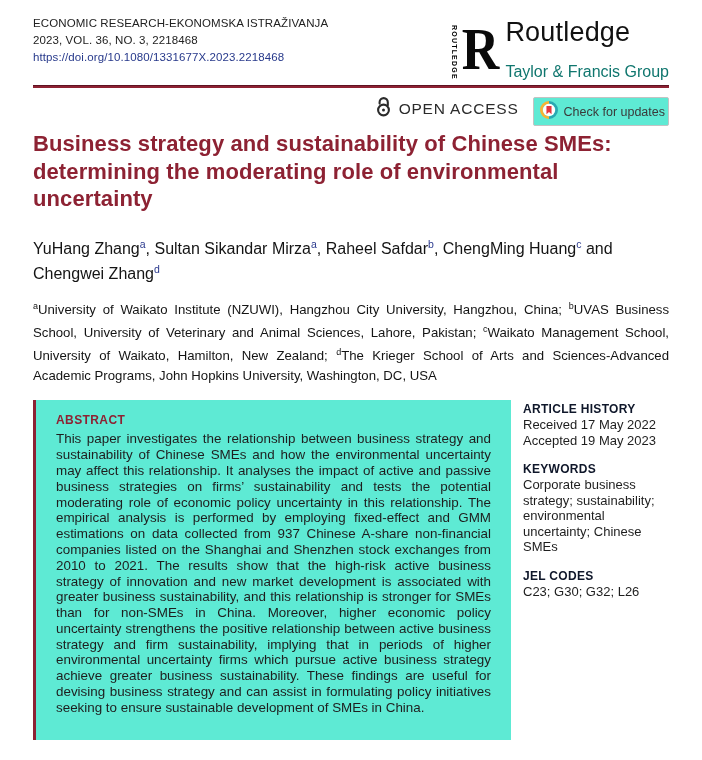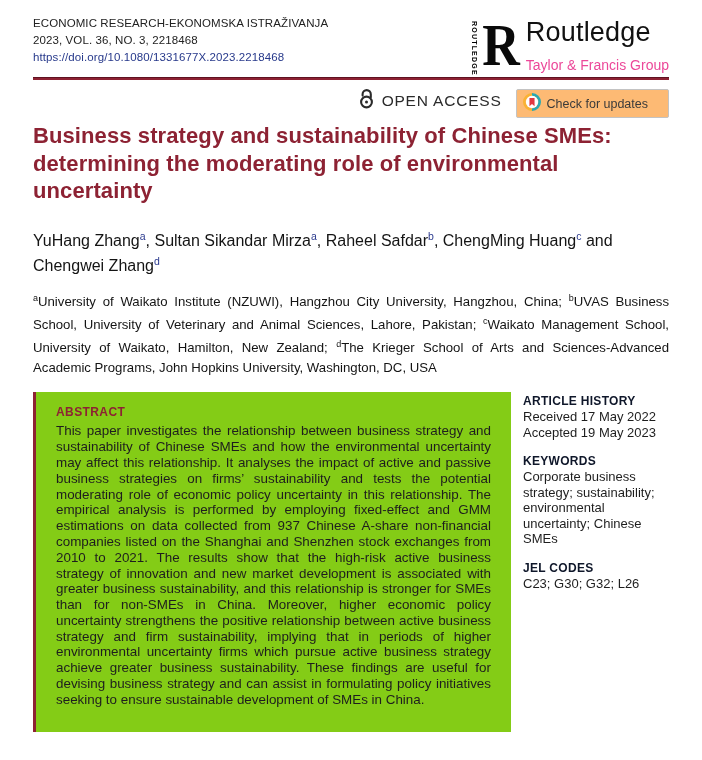--- a/index.html
+++ b/index.html
@@ -9,41 +9,41 @@
 
   
   .header { display: flex; justify-content: space-between; align-items: flex-start; }
   .journal-info { font-size: 11.5px; line-height: 17px; letter-spacing: 0.1px; color: #222; padding-top: 3px; }
   .doi-link { color: #27398b; text-decoration: none; }
   .logo { display: flex; align-items: center; gap: 4px; margin-top: 6px; }
   .logo-vertical { writing-mode: vertical-rl; font-size: 7px; font-weight: bold; letter-spacing: 1.2px; color: #000; height: 50px; text-align: center; line-height: 1; }
   .logo-r { font-family: "Liberation Serif", "DejaVu Serif", serif; font-weight: 700; font-size: 52px; line-height: 48px; color: #0a0a0a; transform: scaleY(1.12); margin: 0 2px 0 0; }
   .logo-text { display: flex; flex-direction: column; justify-content: center; }
   .logo-name { font-size: 27px; line-height: 29px; color: #111; letter-spacing: 0.2px; }
-  .logo-tagline { font-size: 14px; color: #ec4899; margin-top: 10px; }
+  .logo-tagline { font-size: 16px; color: #0f766e; margin-top: 16px; }
 
   .rule { height: 3px; background: #8d2233; border-top: 1px solid #5f1322; margin-top: 4px; }
 
   
   .access-bar { display: flex; justify-content: flex-end; align-items: flex-start; gap: 14px; margin-top: 9px; height: 28px; }
   .open-access { display: flex; align-items: center; gap: 7px; }
   .open-access-label { font-size: 15.5px; letter-spacing: 0.8px; color: #2b2b2b; }
-  .check-btn { display: flex; align-items: center; gap: 6px; background: #fdba74; border: 1px solid #c3c3c3; border-radius: 2px; padding: 3px 20px 3px 6px; cursor: pointer; }
+  .check-btn { display: flex; align-items: center; gap: 6px; background: #5eead4; border: 1px solid #c3c3c3; border-radius: 2px; padding: 3px 3px 3px 6px; cursor: pointer; }
   .check-btn-label { font-size: 12.5px; color: #3a3a3a; }
 
   
   .title { color: #8d2233; font-size: 22px; line-height: 27.5px; font-weight: bold; margin-top: 5px; letter-spacing: 0.1px; }
   .authors { font-size: 16px; line-height: 21px; margin-top: 21px; color: #141414; }
   .authors sup { color: #2b3a8e; font-size: 10.5px; }
   .affiliations { font-size: 13.2px; line-height: 19.5px; margin-top: 13px; text-align: justify; color: #141414; }
   .affiliations sup { font-size: 9px; color: #141414; }
 
   
   .content { display: flex; margin-top: 15px; align-items: flex-start; }
-  .abstract-box { width: 478px; background: #84cc16; border-left: 3px solid #8d2233; padding: 13px 20px 24px 20px; }
+  .abstract-box { width: 478px; background: #5eead4; border-left: 3px solid #8d2233; padding: 13px 20px 24px 20px; }
   .abstract-heading { color: #8d2233; font-size: 12px; font-weight: bold; letter-spacing: 0.4px; }
   .abstract-text { font-size: 13.4px; line-height: 15.8px; text-align: justify; margin-top: 4px; color: #1e1e1e; }
   .sidebar { width: 146px; margin-left: 12px; padding-top: 2px; }
   .sidebar-block { margin-bottom: 14px; }
   .sidebar-heading { color: #0f172a; font-size: 12px; font-weight: bold; letter-spacing: 0.3px; line-height: 15px; }
   .sidebar-line, .sidebar-text { font-size: 13px; line-height: 15.5px; color: #1e1e1e; }
 </style>
 </head>
 <body>
 

